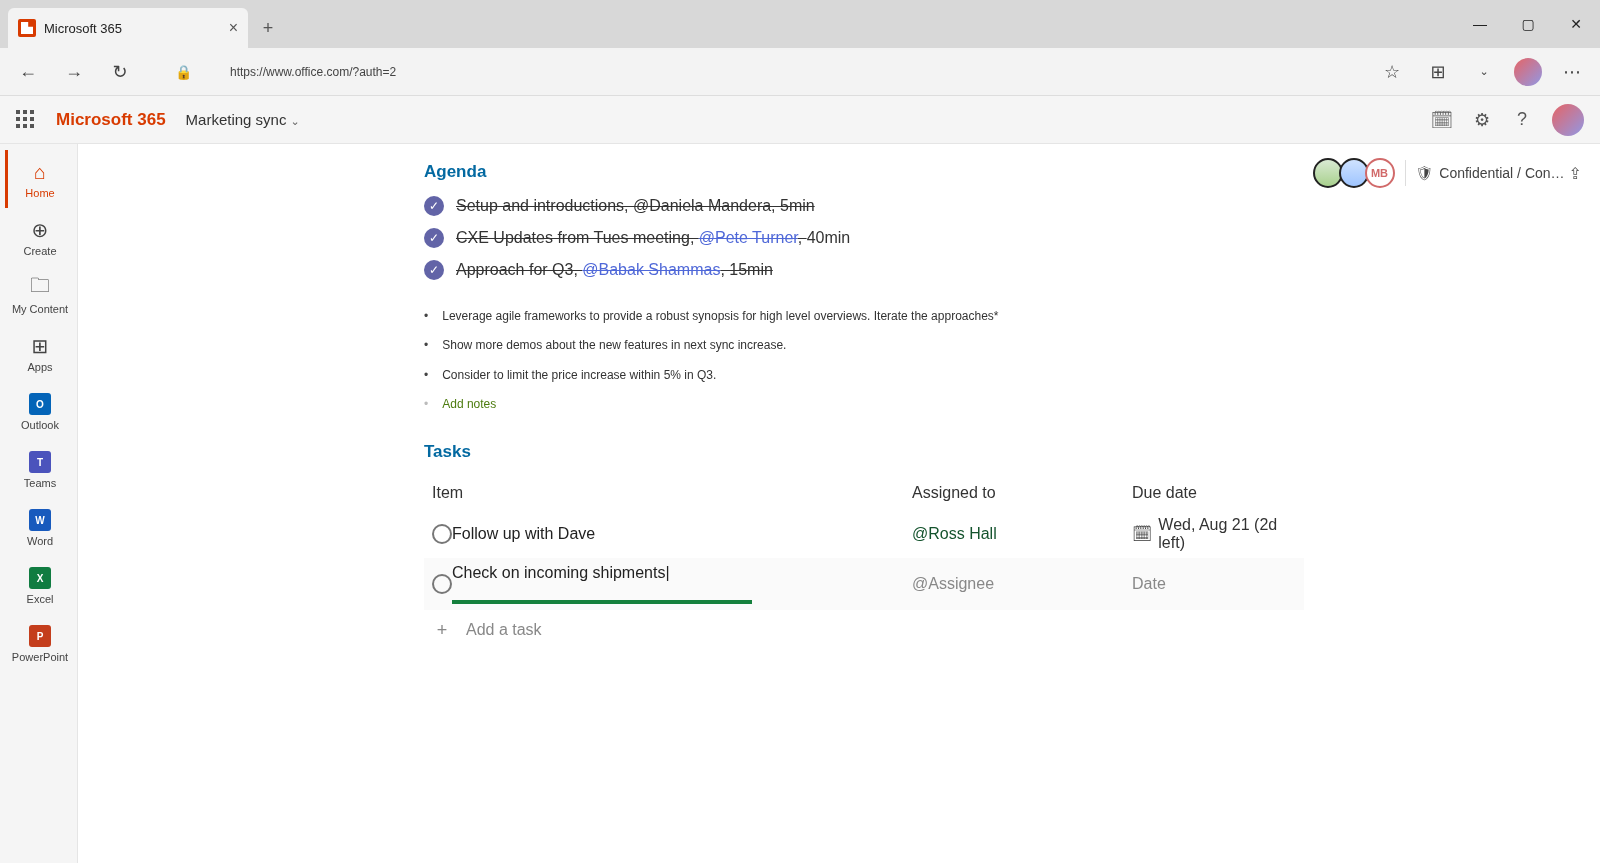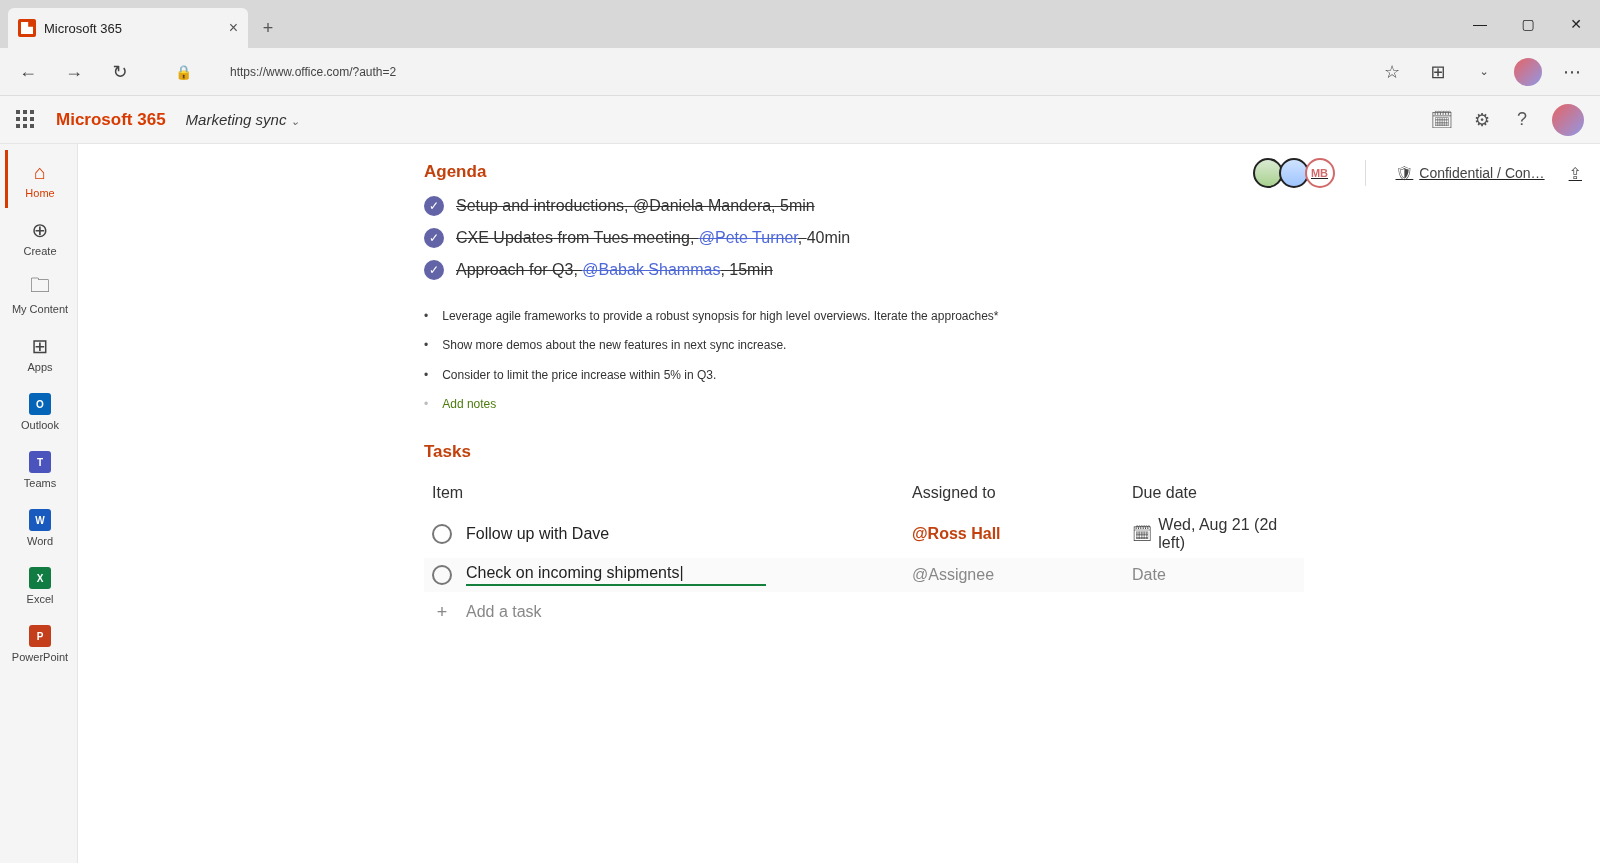--- a/index.html
+++ b/index.html
@@ -21,73 +21,73 @@
   .lock-icon { font-size: 14px; color: #555; margin-left: 18px; }
   .url { flex: 1; font-size: 12px; color: #444; padding-left: 16px; }
   .addr-right { display: flex; align-items: center; gap: 14px; }
   .avatar-small { width: 28px; height: 28px; border-radius: 50%; background: linear-gradient(135deg,#e66465,#9198e5); }
   
   
   .app-header { height: 48px; background: #f5f5f5; border-bottom: 1px solid #e5e5e5; display: flex; align-items: center; padding: 0 16px; gap: 20px; }
   .waffle { width: 20px; height: 20px; display: grid; grid-template-columns: repeat(3,4px); grid-template-rows: repeat(3,4px); gap: 3px; cursor: pointer; }
   .waffle span { background: #555; }
   .brand { color: #D83B01; font-weight: 600; font-size: 17px; }
-  .doc-dd { display: flex; align-items: flex-end; gap: 4px; font-size: 15px; color: #333; cursor: pointer; font-style: italic; }
+  .doc-dd { display: flex; align-items: flex-end; gap: 4px; font-size: 15px; color: #333; cursor: pointer; }
   .chev { font-size: 11px; color: #666; }
   .hdr-right { margin-left: auto; display: flex; align-items: center; gap: 20px; }
   .hdr-icon { width: 20px; height: 20px; color: #555; cursor: pointer; display:flex;align-items:center;justify-content:center;font-size:18px; }
   .avatar-hdr { width: 32px; height: 32px; border-radius: 50%; background: linear-gradient(135deg,#e66465,#9198e5); cursor:pointer; }
   
   
   .main-area { display: flex; height: calc(863px - 48px - 48px - 48px); }
   .side-rail { width: 78px; background: #f5f5f5; border-right: 1px solid #e5e5e5; display: flex; flex-direction: column; align-items: center; padding-top: 6px; }
   .rail-item { width: 68px; height: 58px; display: flex; flex-direction: column; align-items: center; justify-content: center; gap: 2px; font-size: 11px; color: #444; cursor: pointer; border-left: 3px solid transparent; }
   .rail-item.active { color: #D83B01; border-left-color: #D83B01; }
   .rail-ico { width: 26px; height: 26px; display:flex;align-items:center;justify-content:center;font-size:20px; }
   .app-ico { width: 22px; height: 22px; border-radius: 3px; display:flex;align-items:center;justify-content:center;color:#fff;font-size:10px;font-weight:700; }
   .ico-outlook{background:#0364B8;} .ico-teams{background:#4b53bc;} .ico-word{background:#185abd;} .ico-excel{background:#107c41;} .ico-ppt{background:#c43e1c;}
   
   .canvas { flex: 1; background: #fff; position: relative; padding: 18px 0 0 0; overflow:auto; }
-  .page-toolbar { position: absolute; top: 14px; right: 18px; display: flex; align-items: center; gap: 24px; text-decoration: underline; }
+  .page-toolbar { position: absolute; top: 14px; right: 18px; display: flex; align-items: center; gap: 4px; }
   .presence { display: flex; gap: -4px; }
   .presence .p-av { width: 30px; height: 30px; border-radius: 50%; border: 2px solid; display:flex;align-items:center;justify-content:center;font-size:11px;font-weight:600;margin-left:-4px; }
   .p1{border-color:#6aa84f;background:linear-gradient(#d9ead3,#a9d18e);} 
   .p2{border-color:#2f6bd6;background:linear-gradient(#cfe2ff,#9fc5ff);} 
   .p3{border-color:#d16a6a;background:#fff;color:#d16a6a;}
   .divider-v { width:1px;height:26px;background:#ddd;margin:0 6px; }
   .conf { display:flex;align-items:center;gap:6px;font-size:14px;color:#444; }
   .share-ico { font-size:16px;color:#555;cursor:pointer; }
   
   .doc { max-width: 880px; margin-left: 346px; }
-  h3.section { font-size: 17px; font-weight: 600; color: #c2410c; margin-bottom: 14px; }
+  h3.section { font-size: 17px; font-weight: 600; color: #0369a1; margin-bottom: 14px; }
   
   .agenda-list { margin-bottom: 28px; }
   .agenda-item { display:flex;align-items:center;gap:12px;margin-bottom:12px;font-size:16px;color:#333; }
   .check { width:20px;height:20px;border-radius:50%;background:#6264a7;display:flex;align-items:center;justify-content:center;color:#fff;font-size:12px; }
   .agenda-text { text-decoration: line-through; }
   .struck-mention { color:#4f68d8; text-decoration: line-through; }
   
   .notes-list { margin-bottom: 28px; }
   .notes-list li { list-style:none; display:flex; gap:14px; font-size:12px; color:#333; margin-bottom:12px; line-height:1.45; }
   .notes-list li::before { content:"•"; color:#444; }
   .notes-list li.placeholder { color:#4d7c0f; }
   .notes-list li.placeholder::before { color:#bbb; }
   
   .tasks { }
   .task-head { display:grid;grid-template-columns: 480px 220px 1fr; font-size:16px; font-weight:400; color:#333; padding:8px 8px; }
   .task-head div { font-weight:500; }
   .task-row { display:grid;grid-template-columns: 480px 220px 1fr; align-items:center; padding:6px 8px; font-size:16px; background:#fff;}
   .task-row.alt { background:#fafafa; }
-  .task-item { display:flex;align-items:center;gap:14px; }
+  .task-item { display:flex;align-items:center;}
   .radio { width:20px;height:20px;border:2px solid #777;border-radius:50%;cursor:pointer; }
-  .assignee-mention { color:#c2410c;font-weight:bold; }
+  .assignee-mention { color:#14532d; }
   .assignee-ph { color:#888; }
   .date-cell { display:flex;align-items:center;gap:6px;color:#333; }
   .date-ph { color:#888; }
-  .task-input-active { border-bottom:2px solid #15803d; padding-bottom:2px; min-width:300px; }
+  .task-input-active { border-bottom:4px solid #15803d; padding-bottom:18px; min-width:300px; }
   .add-task { display:flex;align-items:center;gap:14px;padding:10px 8px;color:#888;font-size:16px;cursor:pointer; }
   .plus { font-size:18px;color:#888;width:20px;text-align:center; }
 </style>
 </head>
 <body>
 
 <div class="browser-chrome">
   <div class="tab">
     <span class="tab-icon"></span>
     <span class="title">Microsoft 365</span>

